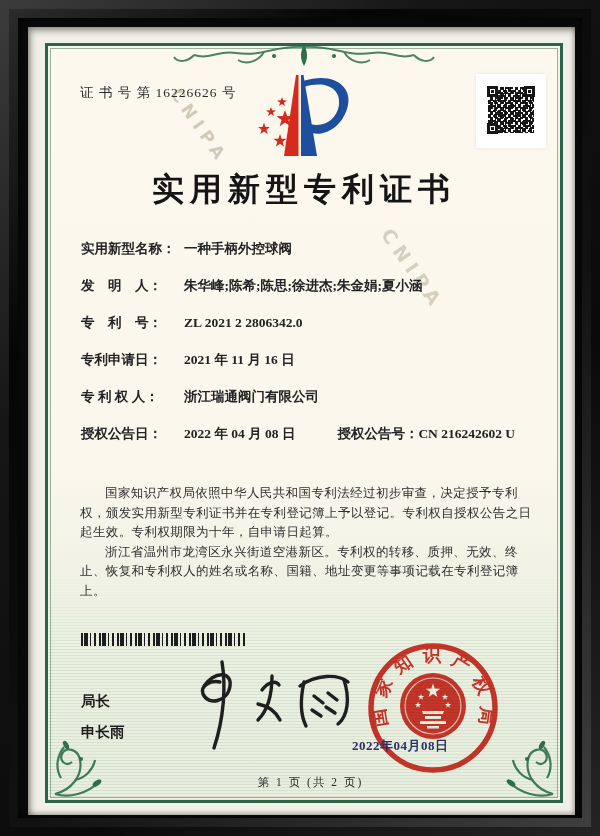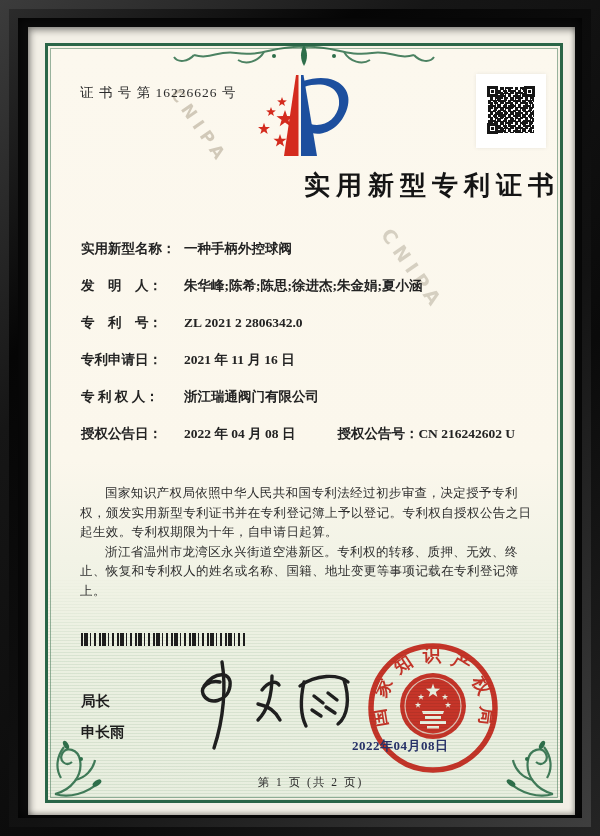--- a/index.html
+++ b/index.html
@@ -36,21 +36,21 @@
   .qr-wrap{position:absolute;left:428px;top:28px;width:70px;height:74px;background:#fff;
            box-shadow:0 0 4px rgba(0,0,0,.08);}
   .qr{position:absolute;left:12px;top:13px;width:46px;height:46px;background:#fff;
       background-image:
         repeating-conic-gradient(#161616 0% 25%,transparent 0% 50%),
         repeating-conic-gradient(transparent 0% 25%,#161616 0% 50%);
       background-size:5px 5px,7px 7px;background-position:0 0,2px 3px;}
   .finder{position:absolute;width:11px;height:11px;border:3px solid #161616;background:#fff;box-sizing:border-box;}
   .finder i{position:absolute;left:1px;top:1px;width:3px;height:3px;background:#161616;display:block;}
   .finder.tl{left:-1px;top:-1px}.finder.tr{right:-1px;top:-1px}.finder.bl{left:-1px;bottom:-1px}
-  .title{position:absolute;left:0;right:0;top:122px;text-align:right;font-size:26px;font-weight:700;
+  .title{position:absolute;left:0;right:0;top:122px;text-align:center;font-size:32px;font-weight:700;
          color:#151515;letter-spacing:6px;}
   
   .fields{position:absolute;left:33px;top:194px;right:16px;font-size:13.5px;color:#232323;font-weight:600;}
   .frow{height:21px;margin-bottom:16px;white-space:nowrap;}
   .flabel{display:inline-block;min-width:103px;}
   .grant-label{margin-left:42px;}
   
   .bodytext{position:absolute;left:32px;right:28px;top:438px;font-size:12.5px;line-height:19.5px;
             color:#2e2e2e;letter-spacing:.4px;}
   .bodytext p{margin:0;text-indent:2em;}

